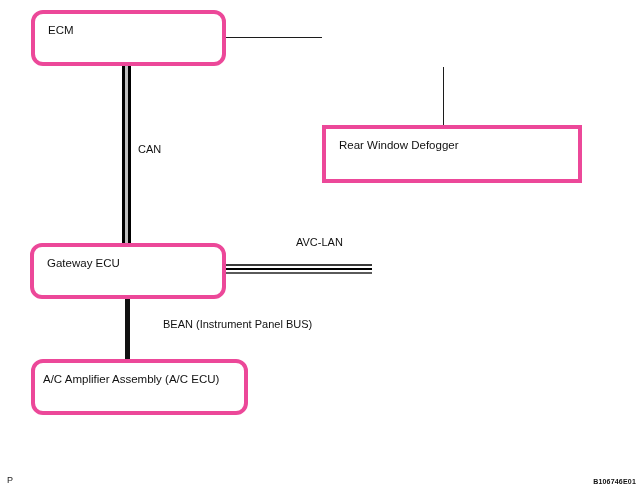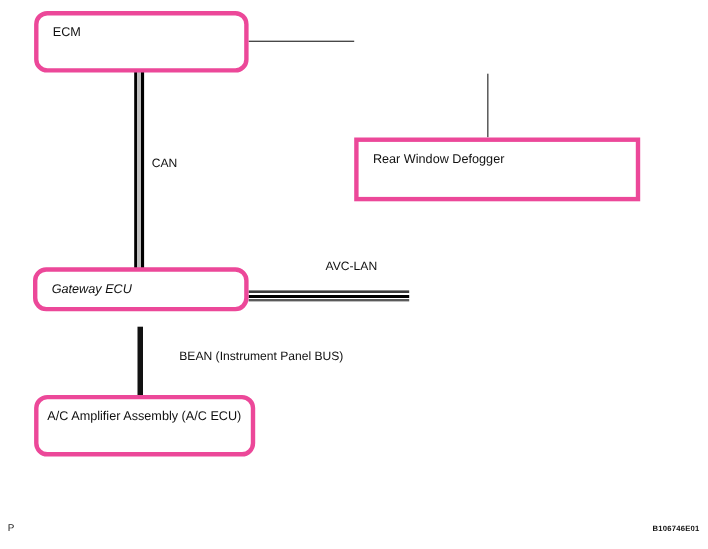--- a/index.html
+++ b/index.html
@@ -97,26 +97,26 @@
 
   <div class="node node--rounded" style="left:31px; top:10px; width:195px; height:56px;">
     <span class="node-label">ECM</span>
   </div>
 
 
   <div class="node" style="left:322px; top:125px; width:260px; height:58px;">
     <span class="node-label">Rear Window Defogger</span>
   </div>
 
-  <div class="node node--rounded" style="left:30px; top:243px; width:196px; height:40px;font-style:italic;">
+  <div class="node node--rounded" style="left:30px; top:243px; width:196px; height:56px;">
     <span class="node-label">Gateway ECU</span>
   </div>
 
 
-  <div class="node node--rounded" style="left:31px; top:359px; width:201px; height:56px; padding-left:8px;">
+  <div class="node node--rounded" style="left:31px; top:359px; width:217px; height:56px; padding-left:8px;">
     <span class="node-label">A/C Amplifier Assembly (A/C ECU)</span>
   </div>
 
   <div class="bus-label" style="left:138px; top:143px;">CAN</div>
 
   <div class="bus-label" style="left:264px; top:236px;margin-left:32px;">AVC-LAN</div>
 
   <div class="bus-label" style="left:136px; top:318px;margin-left:27px;">BEAN (Instrument Panel BUS)</div>
 
   <div class="figure-code">B106746E01</div>

